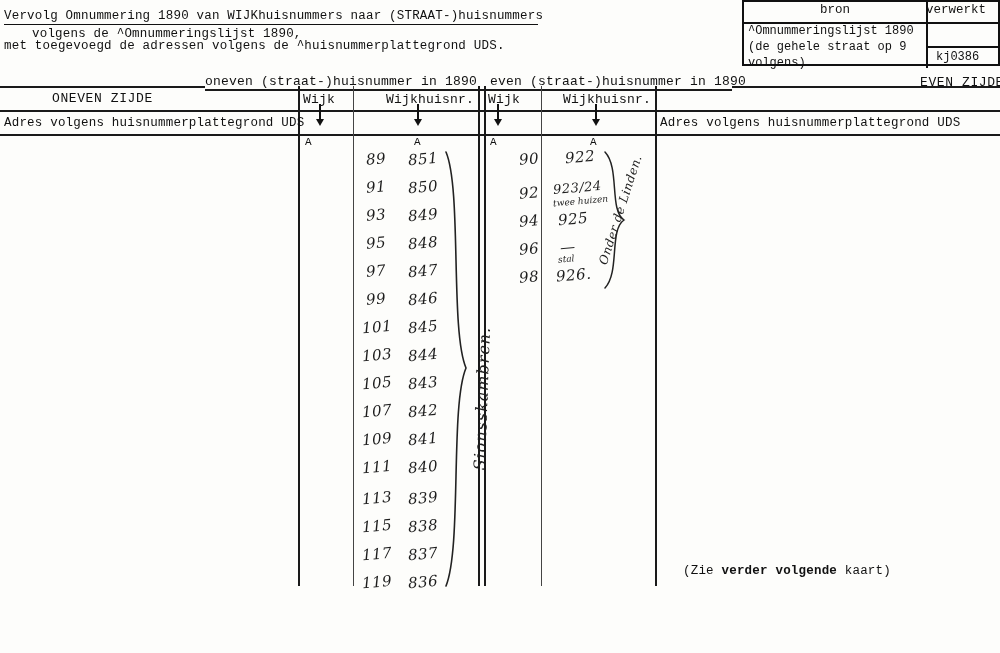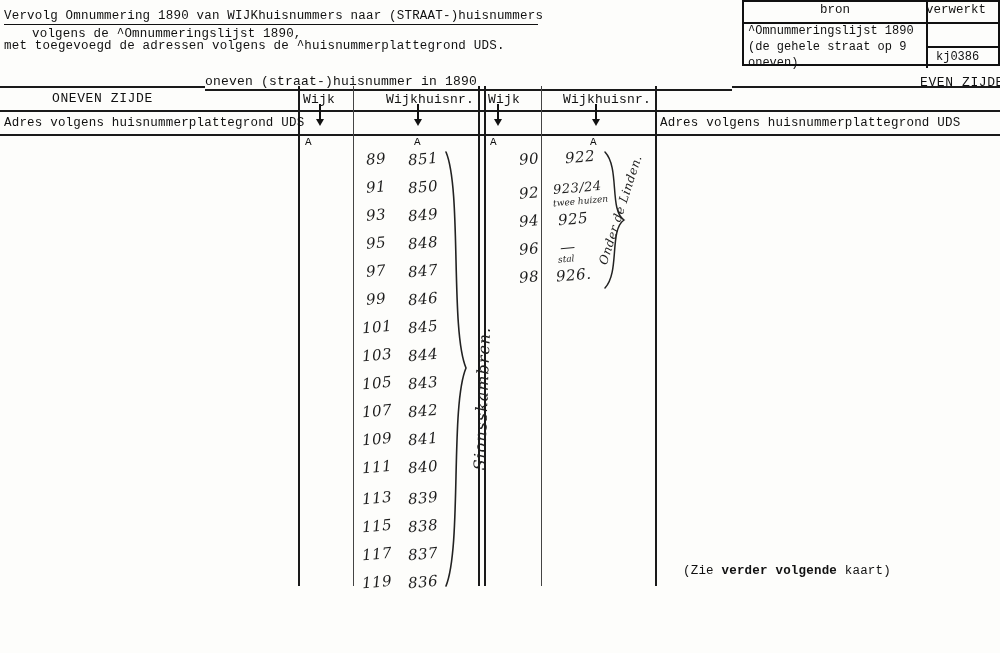--- a/index.html
+++ b/index.html
@@ -99,26 +99,27 @@
 
   <div class="srcbox" style="left:742px; top:0px; width:258px; height:66px;">
     <div class="cellline" style="left:0; top:20px; width:258px; height:2px;"></div>
     <div class="cellline" style="left:182px; top:0; width:2px; height:66px;"></div>
     <div class="cellline" style="left:182px; top:44px; width:76px; height:2px;"></div>
   </div>
   <div class="txt src-label" style="left:820px; top:3px;">bron</div>
   <div class="txt src-label" style="left:926px; top:3px;">verwerkt</div>
   <div class="txt src-text" style="left:748px; top:23px;">^Omnummeringslijst 1890</div>
   <div class="txt src-text" style="left:748px; top:39px;">(de gehele straat op 9</div>
-  <div class="txt src-text" style="left:748px; top:55px;">oneven).</div>
+  <div class="txt src-text" style="left:748px; top:55px;">volgens).</div>
   <div class="txt src-text" style="left:936px; top:49px;">kj0386</div>
 
   <div class="txt colhead" style="left:205px; top:74px;">oneven (straat-)huisnummer in 1890</div>
   <div class="rule hline" style="left:205px; top:89px; width:318px; height:1.6px;"></div>
 
+  <div class="txt colhead" style="left:490px; top:74px;">even (straat-)huisnummer in 1890</div>
   <div class="rule hline" style="left:490px; top:89px; width:242px; height:1.6px;"></div>
 
   <div class="rule hline" style="left:0px; top:86px; width:205px;"></div>
   <div class="rule hline" style="left:732px; top:86px; width:268px;"></div>
 
   <div class="rule hline" style="left:0px; top:110px; width:1000px;"></div>
 
   <div class="rule hline" style="left:0px; top:134px; width:1000px;"></div>
 
   <div class="rule vline" style="left:298px; top:86px; height:500px;"></div>

